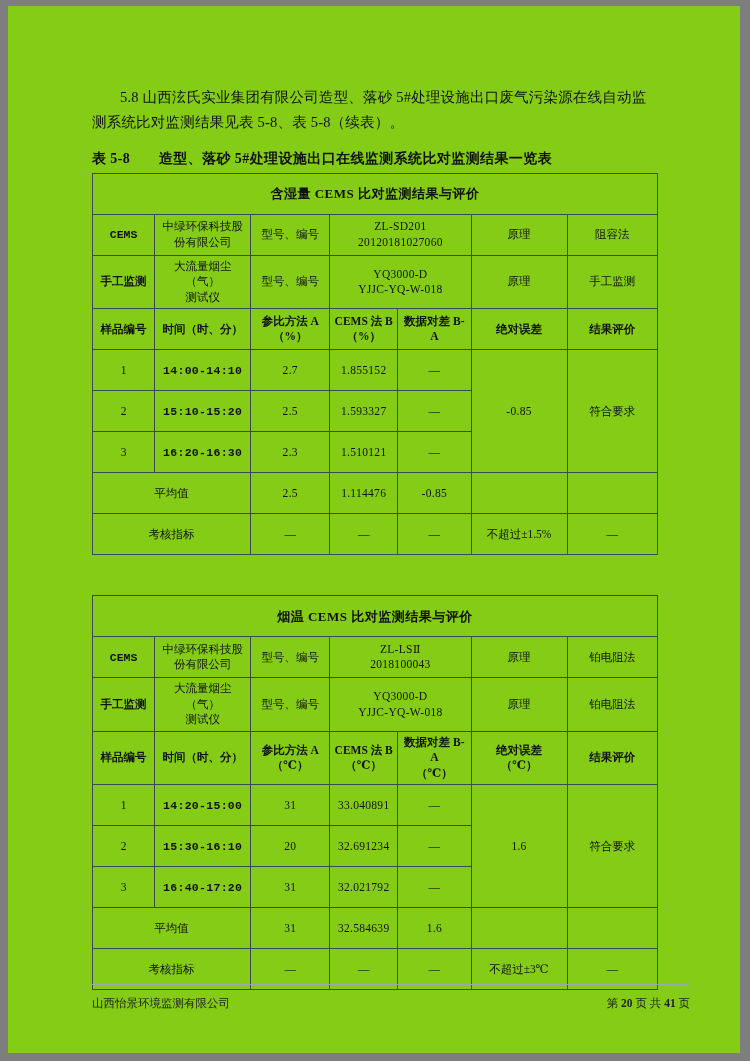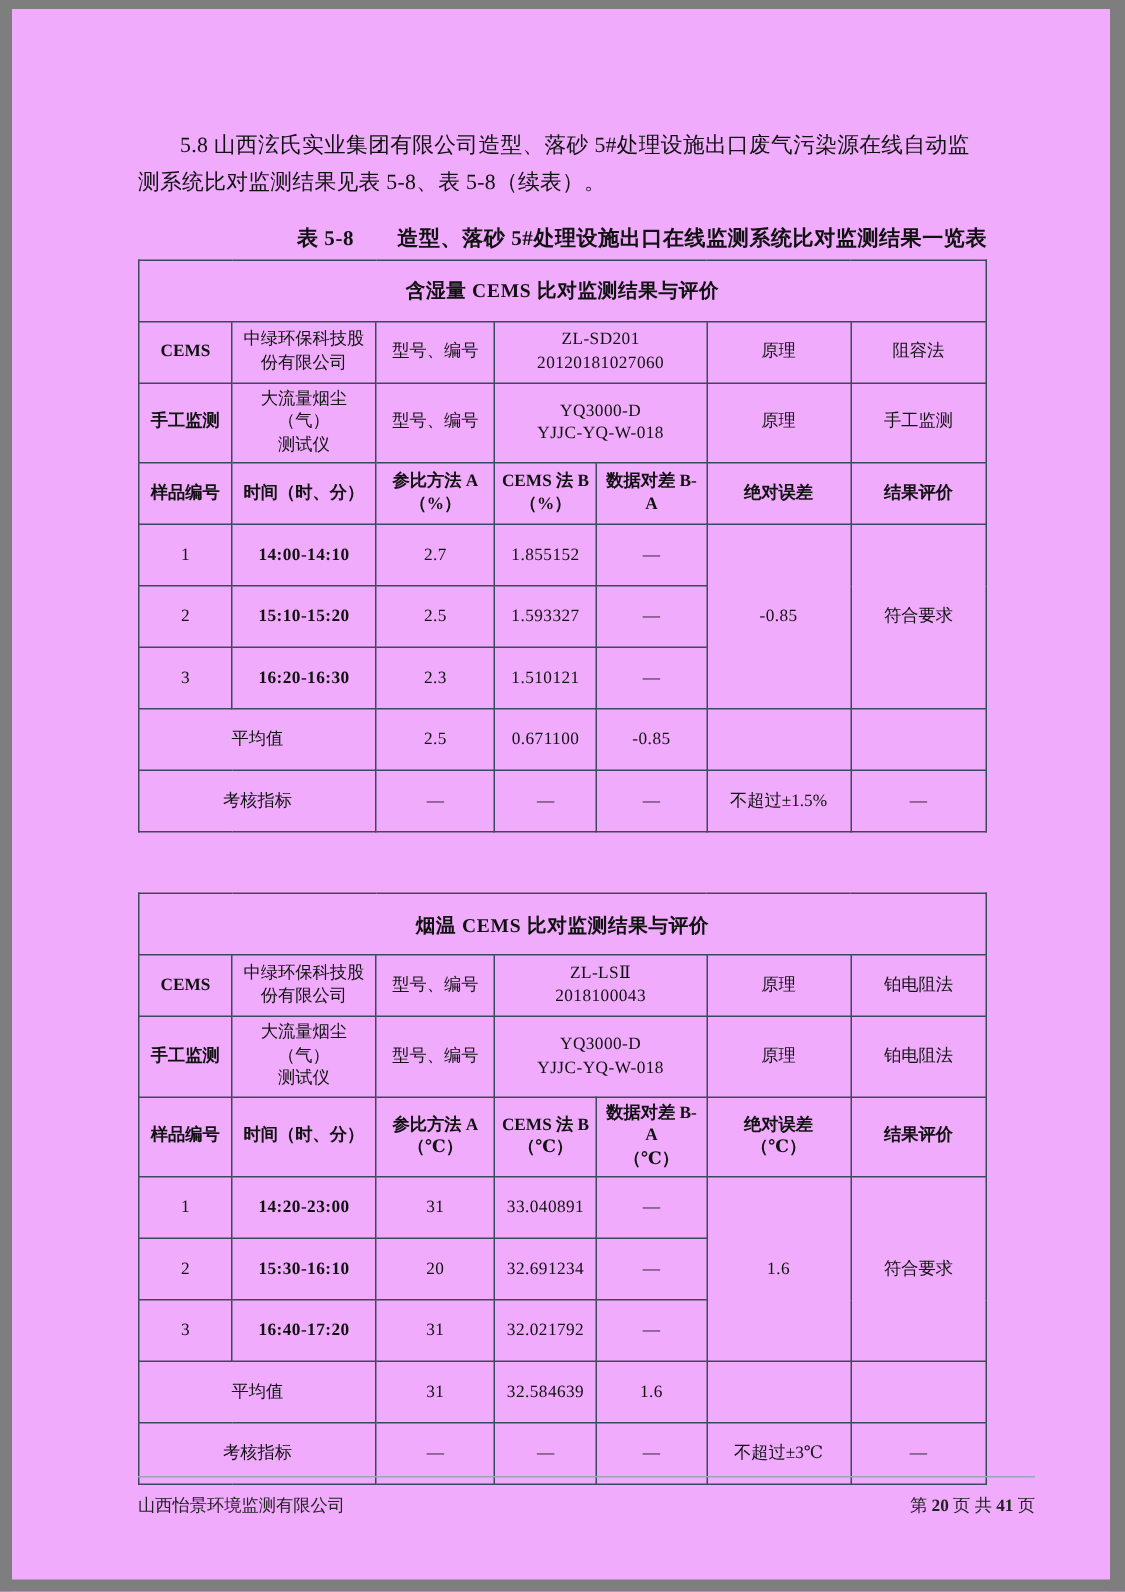--- a/index.html
+++ b/index.html
@@ -4,41 +4,41 @@
 <style>
   html, body {
     margin: 0;
     padding: 0;
     background: #8d8d8d;
   }
   .page {
     position: relative;
     width: 750px;
     height: 1061px;
-    background: #f0abfc;
+    background: #84cc16;
     box-sizing: border-box;
     font-family: "Liberation Serif", "DejaVu Serif", serif;
     color: #111;
     overflow: hidden;
   }
   .page-inner {
     position: absolute;
     left: 92px;
     top: 70px;
     width: 566px;
   }
   .intro {
     font-size: 14.5px;
     line-height: 1.75;
     text-indent: 0;
     letter-spacing: 0.2px;
   }
   .intro .ind { display: inline-block; width: 28px; }
   .tbl-title {
-    text-align: right;
+    text-align: left;
     font-size: 14px;
     font-weight: bold;
     margin: 6px 0 5px 0;
     letter-spacing: 0.4px;
   }
   table.main {
     border-collapse: collapse;
     width: 100%;
     table-layout: fixed;
     font-size: 11.5px;
@@ -51,21 +51,21 @@
     line-height: 1.35;
     height: 34px;
   }
   td.section {
     font-weight: bold;
     font-size: 13px;
     height: 30px;
     letter-spacing: 0.5px;
     margin-top: 40px;
   }
-  td.bold { font-weight: bold; }
+  td.bold { font-weight: bold; font-family: Liberation Mono, monospace; }
   td.hdr { font-weight: bold; }
   td.tall { height: 40px; }
   .num {
     font-family: "Liberation Serif", "DejaVu Serif", serif;
     letter-spacing: 0.3px;
   }
   .spacer-row td { border: none !important; height: 10px; }
   .footer {
     position: absolute;
     left: 92px;
@@ -166,21 +166,21 @@
           <td class="tall">3</td>
           <td class="tall bold num">16:20-16:30</td>
           <td class="tall num">2.3</td>
           <td class="tall num">1.510121</td>
           <td class="tall">—</td>
         </tr>
 
         <tr>
           <td class="tall" colspan="2">平均值</td>
           <td class="tall num">2.5</td>
-          <td class="tall num">0.671100</td>
+          <td class="tall num">1.114476</td>
           <td class="tall num">-0.85</td>
           <td class="tall"></td>
           <td class="tall"></td>
         </tr>
 
         <tr>
           <td class="tall" colspan="2">考核指标</td>
           <td class="tall">—</td>
           <td class="tall">—</td>
           <td class="tall">—</td>
@@ -219,21 +219,21 @@
           <td class="tall hdr">时间（时、分）</td>
           <td class="tall hdr">参比方法 A<br>（℃）</td>
           <td class="tall hdr">CEMS 法 B<br>（℃）</td>
           <td class="tall hdr">数据对差 B-A<br>（℃）</td>
           <td class="tall hdr">绝对误差<br>（℃）</td>
           <td class="tall hdr">结果评价</td>
         </tr>
 
         <tr>
           <td class="tall">1</td>
-          <td class="tall bold num">14:20-23:00</td>
+          <td class="tall bold num">14:20-15:00</td>
           <td class="tall num">31</td>
           <td class="tall num">33.040891</td>
           <td class="tall">—</td>
           <td class="tall num" rowspan="3">1.6</td>
           <td class="tall" rowspan="3">符合要求</td>
         </tr>
         <tr>
           <td class="tall">2</td>
           <td class="tall bold num">15:30-16:10</td>
           <td class="tall num">20</td>

